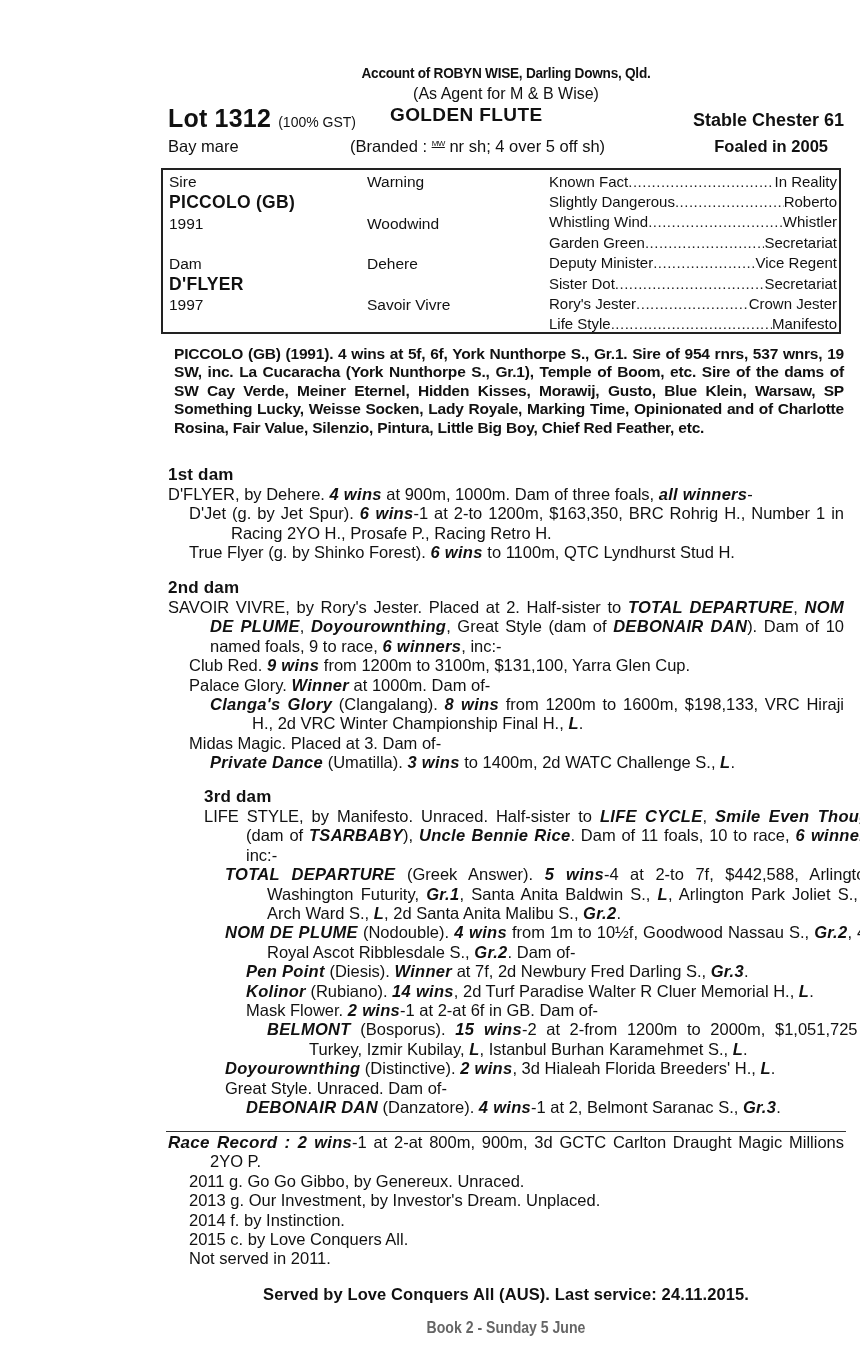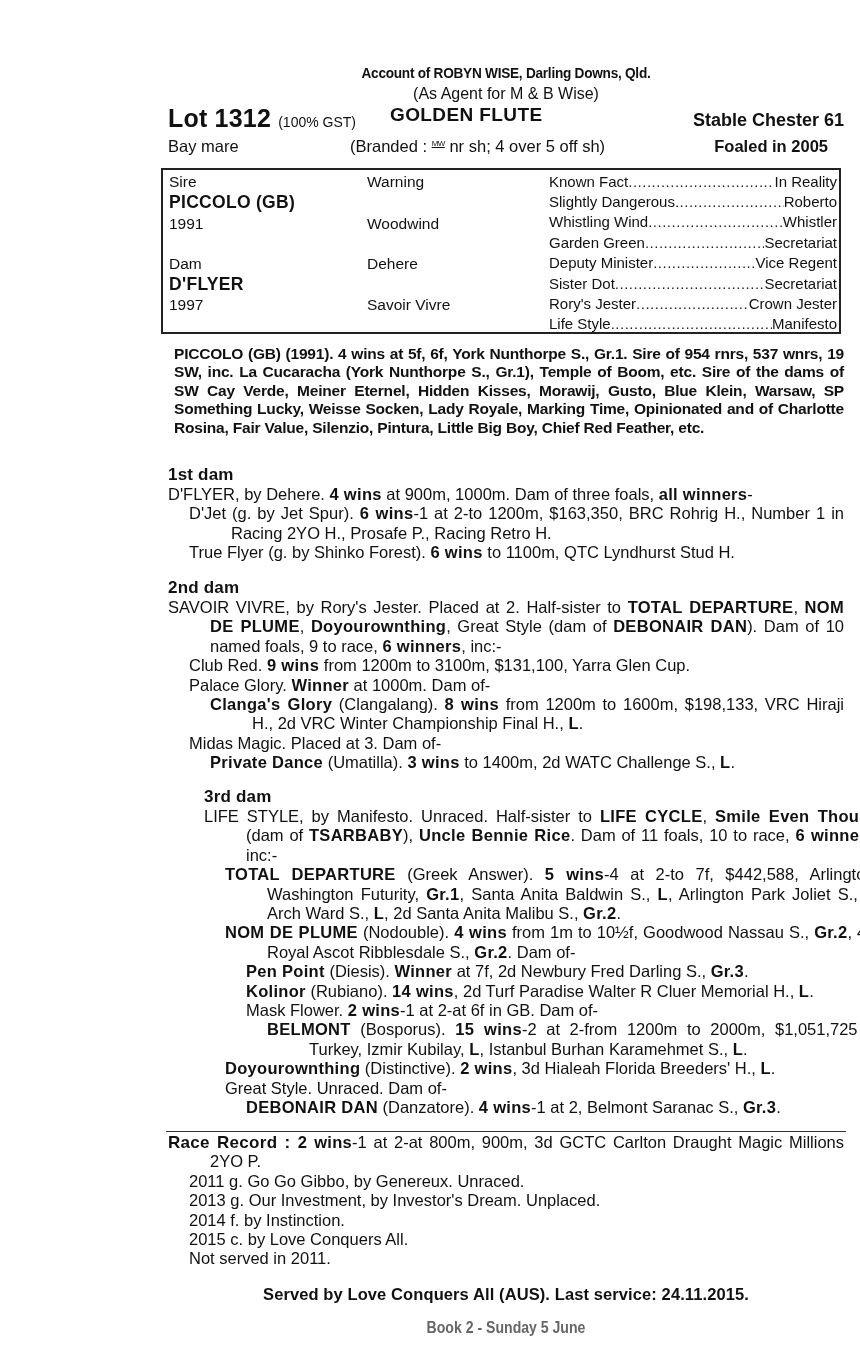--- a/index.html
+++ b/index.html
@@ -30,21 +30,21 @@
   .ped-g3 .dots { flex: 1 1 auto; overflow: hidden; letter-spacing: 0.5px; color: #222; }
   .ped-g3 .dots::before { content: "........................................................................................................"; }
   .ped-g3 .r { flex: 0 0 auto; }
 
   .sire-para { position: absolute; top: 345px; left: 6px; width: 670px; font-weight: 900;
                font-size: 15.5px; line-height: 18.4px; text-align: justify; letter-spacing: -0.2px; }
 
   .section { position: absolute; left: 0; width: 676px; }
   .sec-title { font-weight: 900; font-size: 17px; line-height: 20px; letter-spacing: 0.2px; }
   .line { font-size: 16.5px; line-height: 19.4px; text-align: justify; text-align-last: left; }
-  .b { font-weight: 900; letter-spacing: 0.3px; }
+  .b { font-weight: 900; letter-spacing: 0.3px; font-style: italic; }
   .hang1 { padding-left: 42px; text-indent: -42px; }
   .hang2 { padding-left: 63px; text-indent: -42px; }
   .hang3 { padding-left: 84px; text-indent: -42px; }
   .hang4 { padding-left: 105px; text-indent: -42px; }
   .ind1 { padding-left: 21px; }
 
   .rule { position: absolute; top: 1131px; left: -2px; width: 680px; height: 0; border-top: 1.5px solid #333; }
   .served { position: absolute; top: 1285px; left: 0; width: 676px; text-align: center; font-weight: 900; font-size: 16.5px; letter-spacing: 0.1px; }
   .footer { position: absolute; top: 1319px; left: 0; width: 676px; text-align: center; font-weight: bold;
             font-size: 16px; color: #666; transform: scaleX(0.88); }

